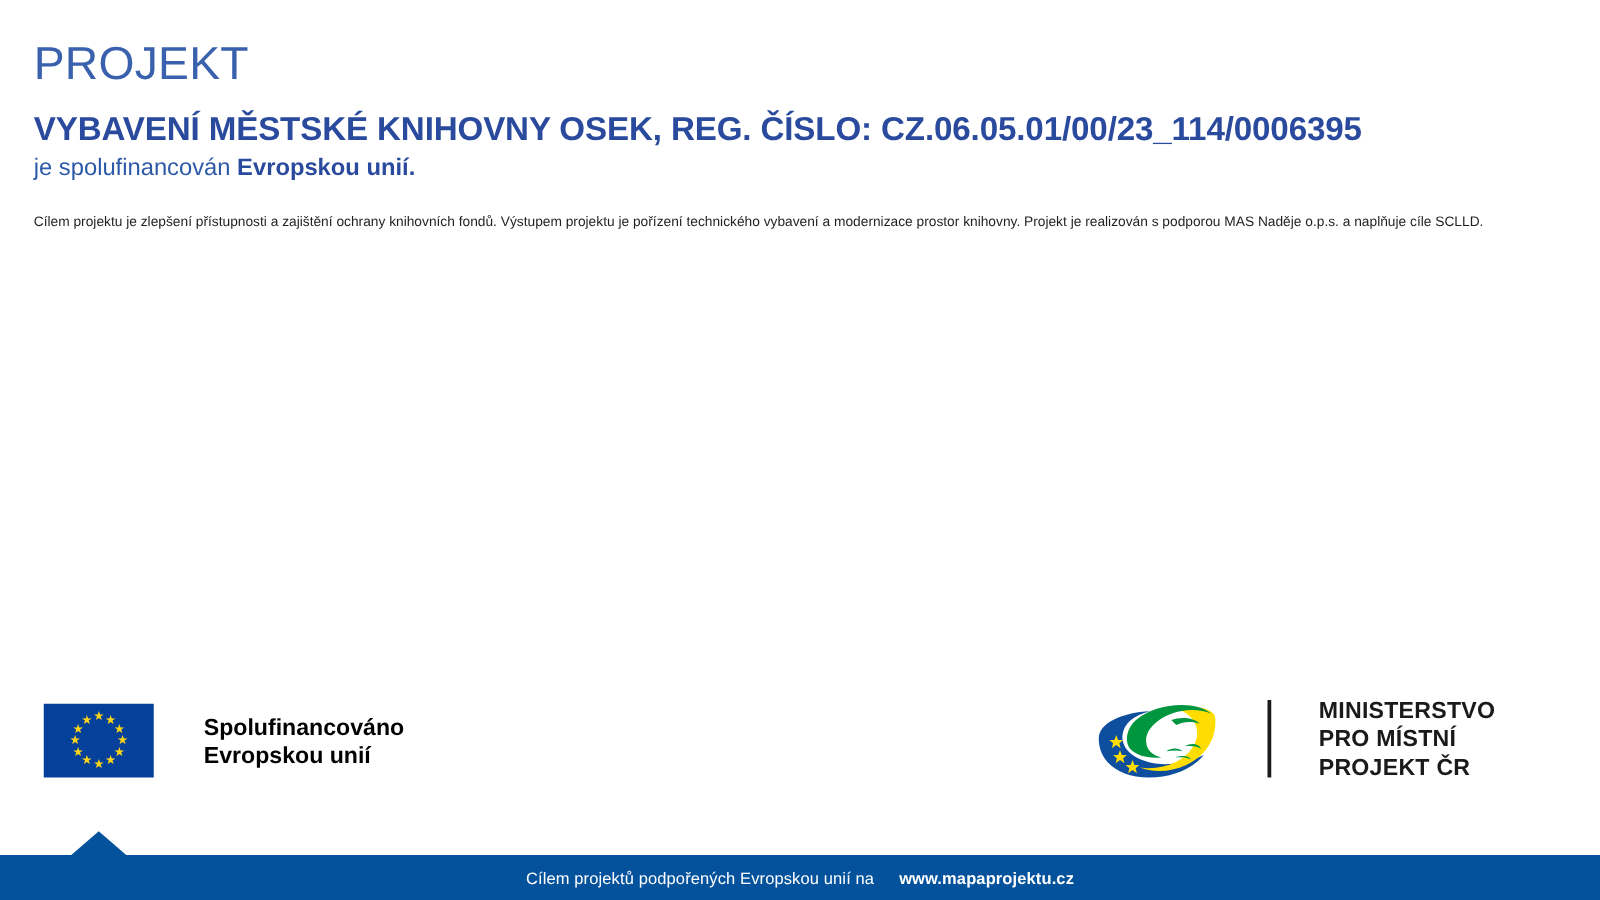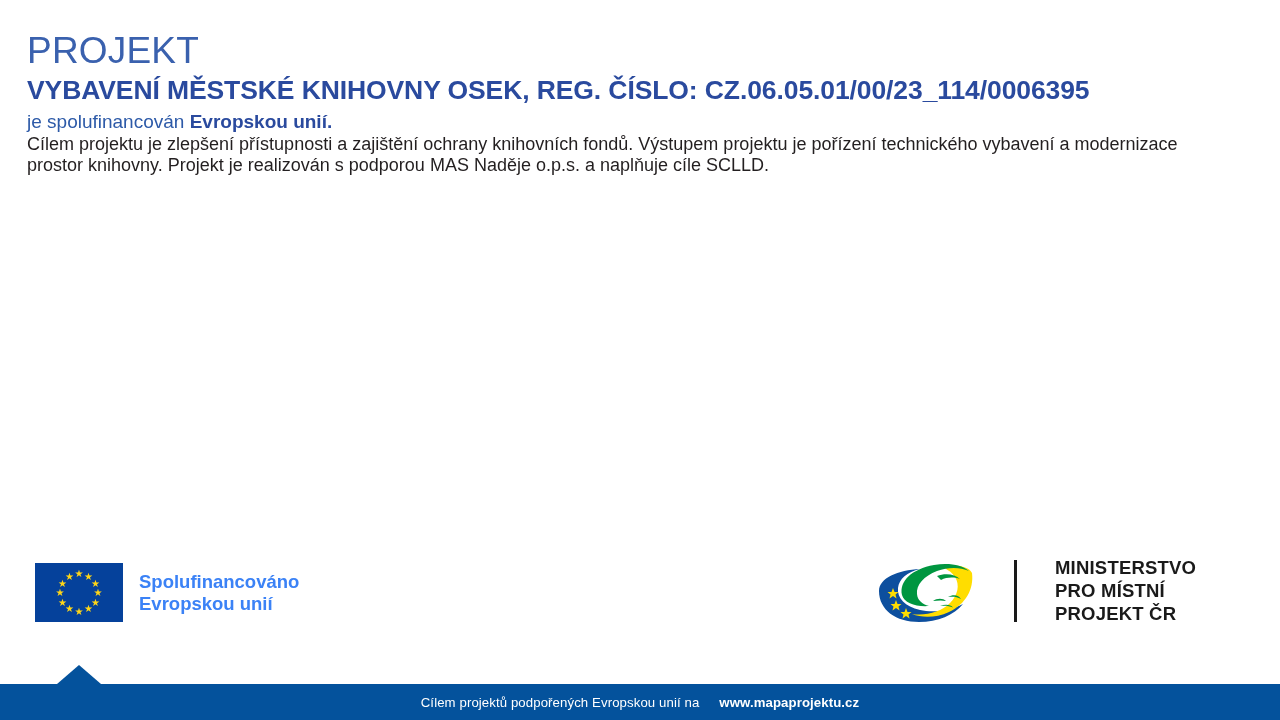--- a/index.html
+++ b/index.html
@@ -35,21 +35,21 @@
 
   .kicker {
     font-size: 37px;
     line-height: 46px;
     font-weight: 400;
     color: #3a61ae;
     letter-spacing: 0.2px;
   }
 
   .main-title {
-    margin-top: 0;
+    margin-top: 13px;
     font-size: 26.5px;
     line-height: 32px;
     font-weight: 700;
     color: #2a4a9e;
     letter-spacing: -0.1px;
     white-space: nowrap;
   }
 
   .subtitle {
     margin-top: 4px;
@@ -57,21 +57,22 @@
     line-height: 24px;
     font-weight: 400;
     color: #2d5aa8;
   }
   .subtitle .strong {
     font-weight: 700;
     color: #2a4a9e;
   }
 
   .body-text {
-    font-size: 18px;
+    margin-top: 21px;
+    font-size: 11px;
     line-height: 21px;
     color: #231f20;
     max-width: 1160px;
   }
 
   
   .logo-row {
     position: absolute;
     left: 0;
     top: 548px;
@@ -101,22 +102,23 @@
     height: 9px;
     color: #ffd617;
     font-size: 10px;
     line-height: 9px;
     text-align: center;
   }
   .eu-text {
     font-size: 18.5px;
     line-height: 22px;
     font-weight: 600;
-    color: #3b82f6;
+    color: #000000;
     white-space: nowrap;
+    margin-left: 24px;
   }
 
   
   .mmr-logo {
     position: absolute;
     left: 874px;
     top: 8px;
     display: flex;
     align-items: center;
     gap: 16px;

